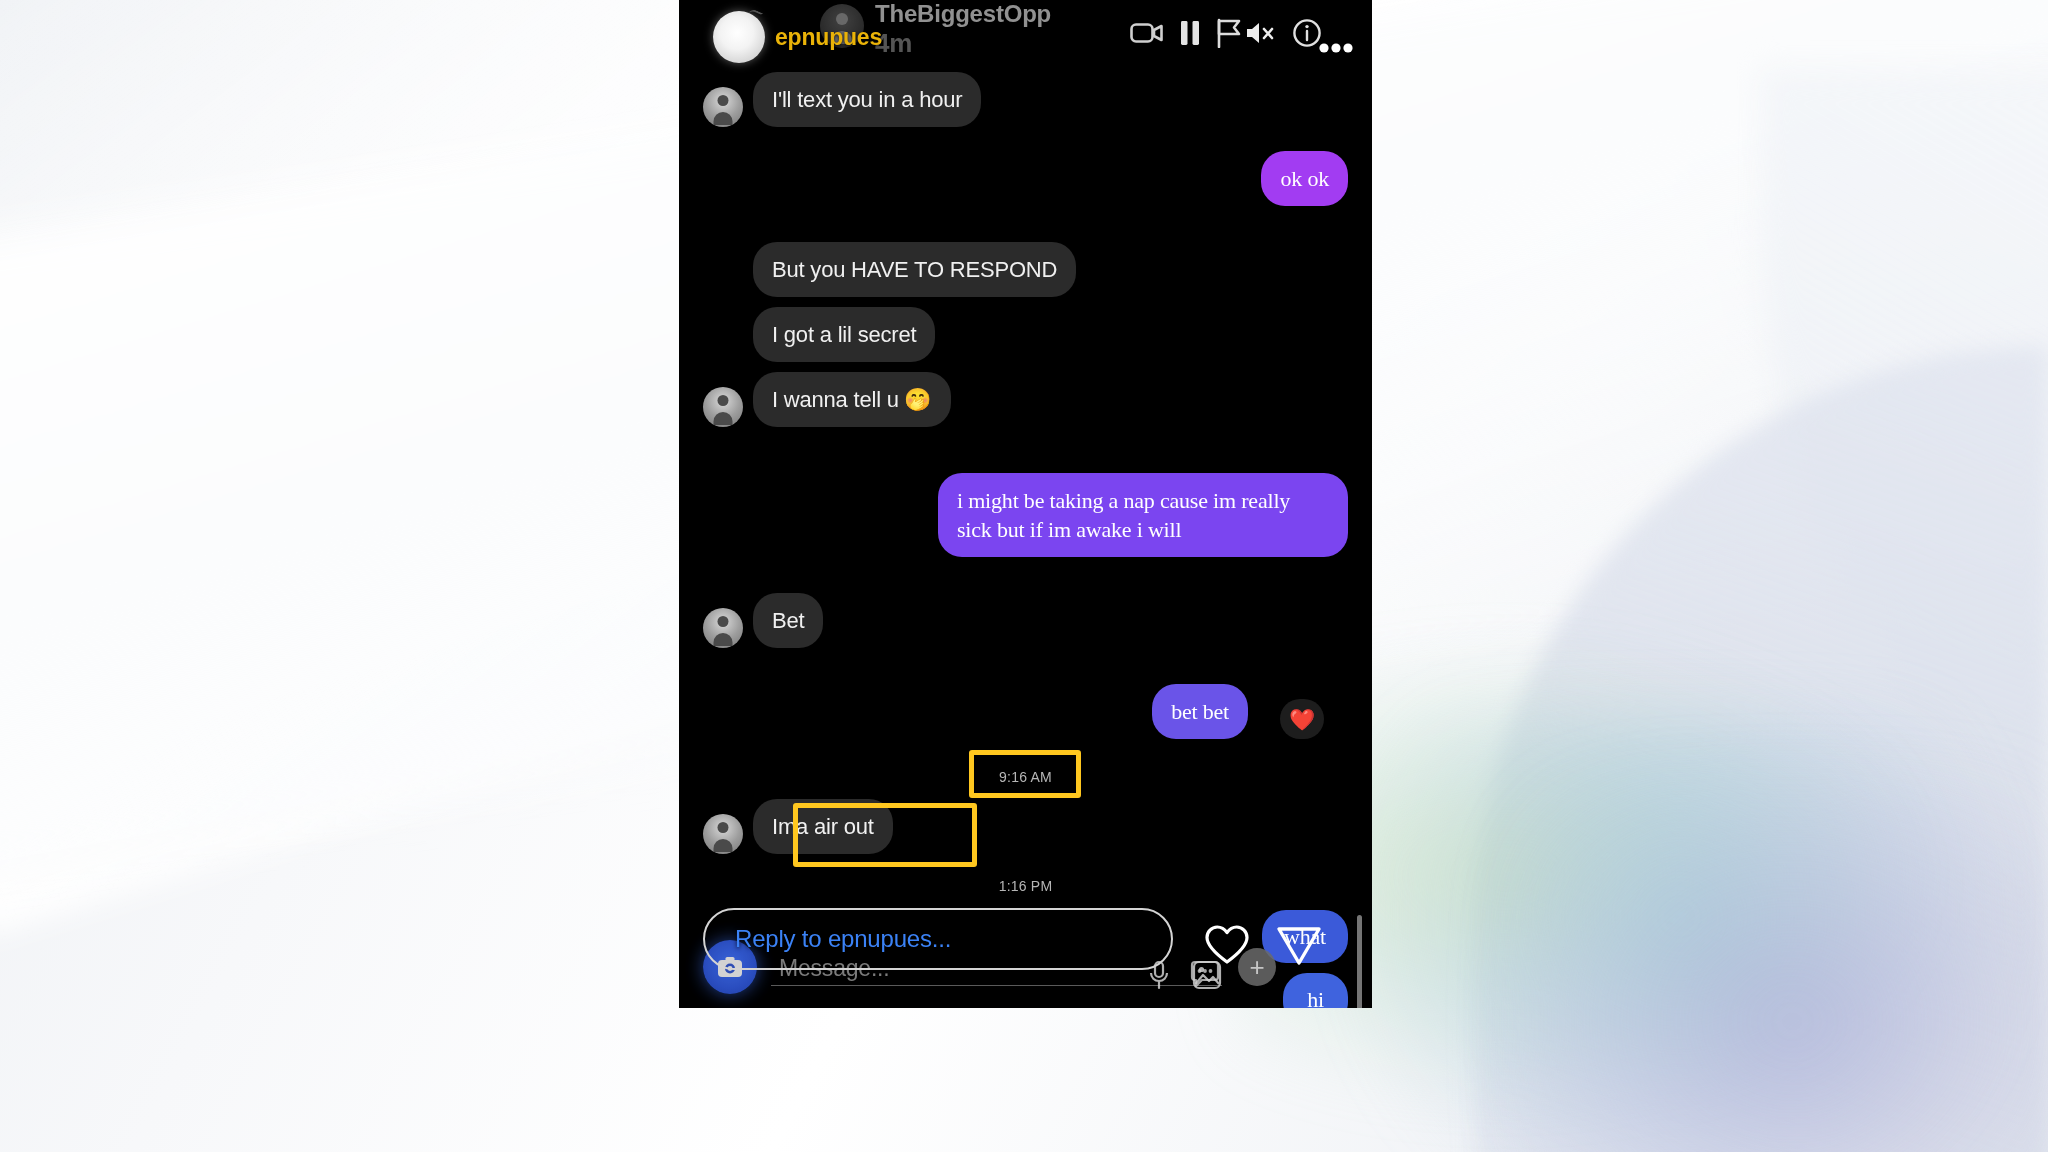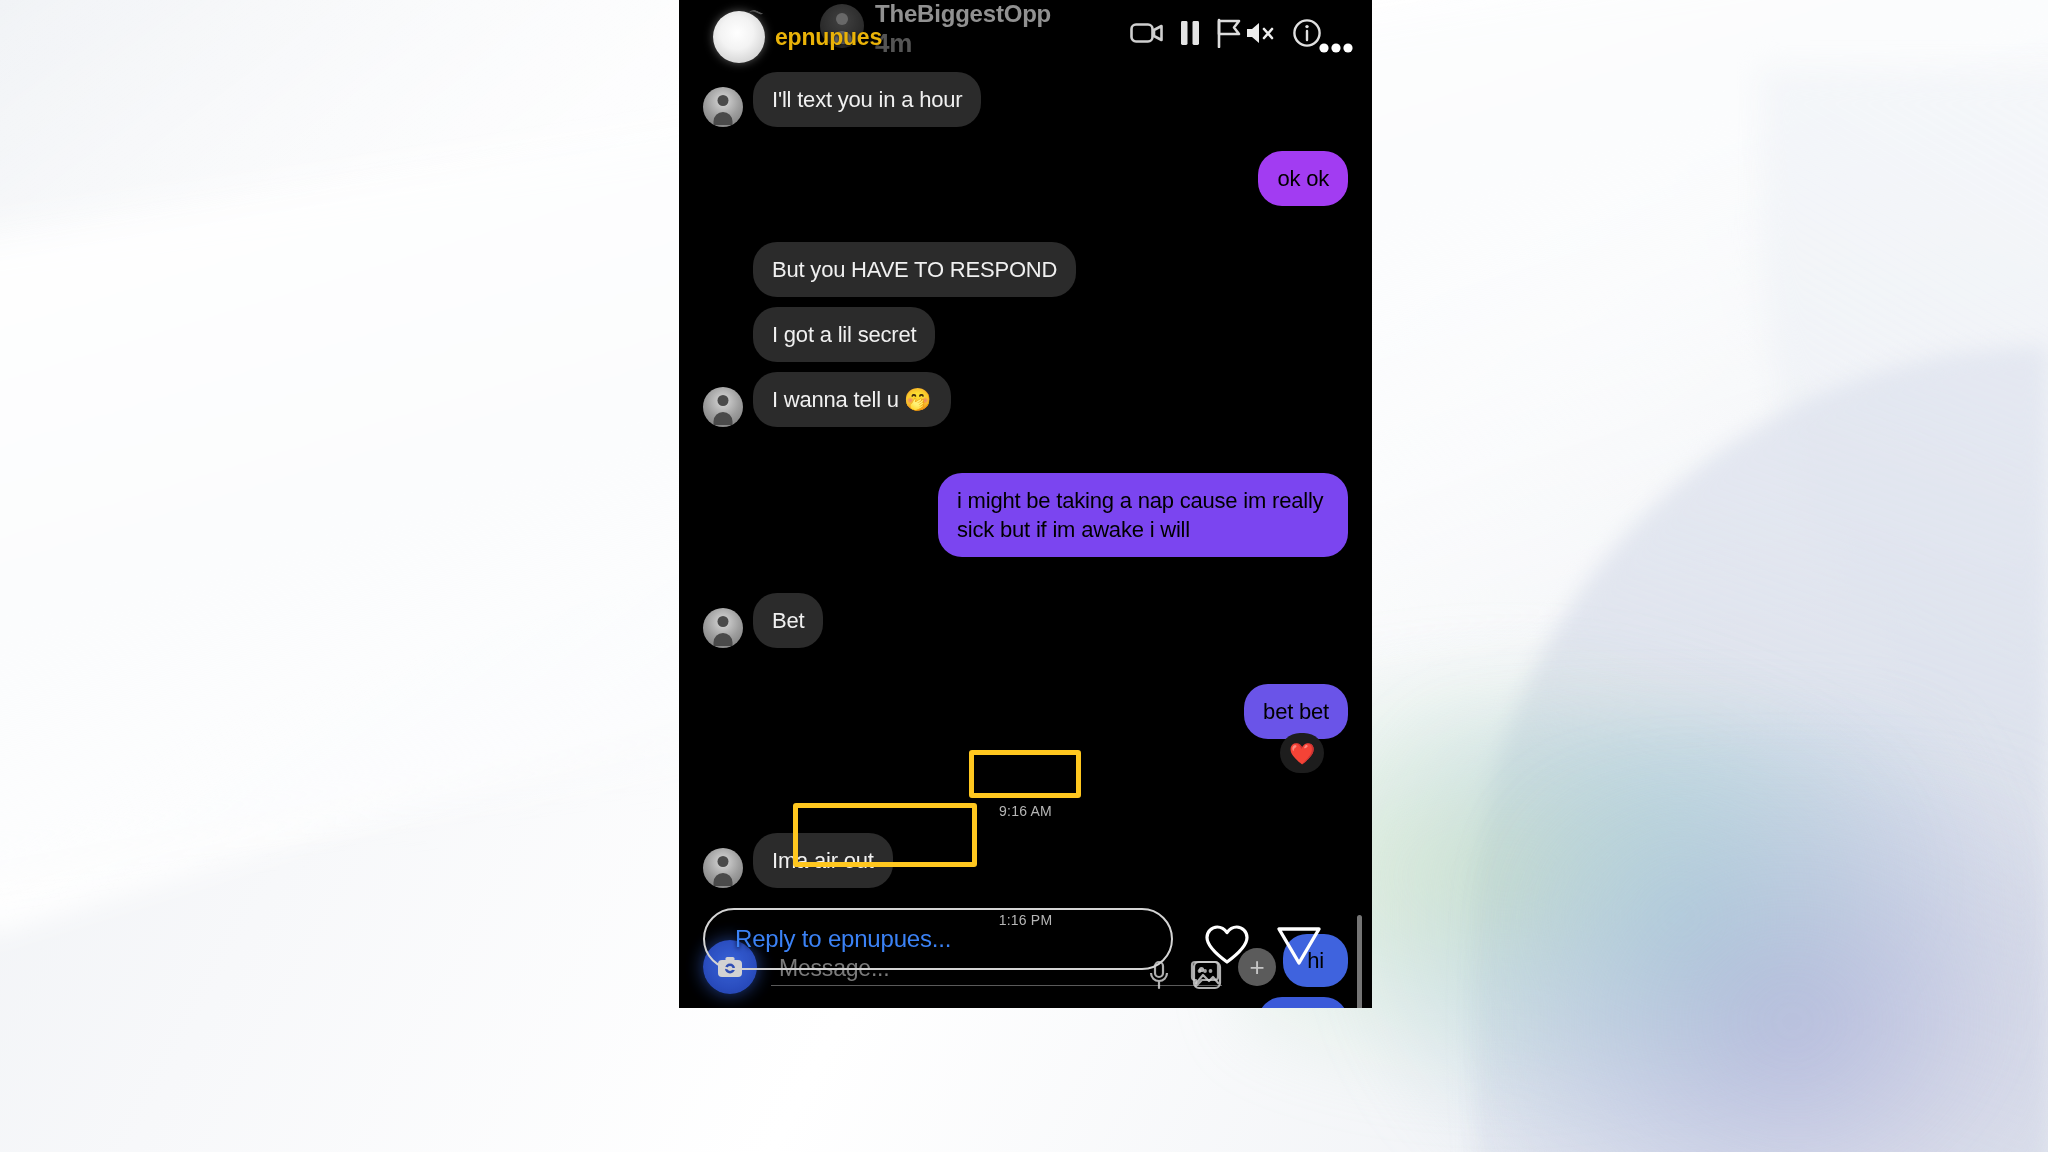--- a/index.html
+++ b/index.html
@@ -138,26 +138,26 @@
     content:""; position:absolute; left:50%; bottom:2px; transform:translateX(-50%);
     width:19px; height:13px; border-radius:10px 10px 0 0; background:#4a4a4a;
   }
   .av-spacer { width:40px; flex:0 0 40px; }
   .bub {
     max-width:420px; padding:13px 19px; border-radius:24px;
     font-size:22px; line-height:1.32; color:#f0f0f0;
     letter-spacing:-.2px; word-wrap:break-word;
   }
   .bub.in { background:#2b2b2b; }
-  .bub.out { color:#000000; }
+  .bub.out { color:#ffffff;font-family:Liberation Serif, serif; }
 
   .sp-sm { height:14px; }
   .sp-md { height:26px; }
 
-  .react-wrap { position:relative; display:flex; flex-direction:column; align-items:flex-end; }
+  .react-wrap { position:relative; display:flex; flex-direction:row; align-items:flex-end;gap:32px; }
   .react {
     margin-top:-6px; margin-right:24px;
     width:44px; height:40px; border-radius:22px;
     background:#1d1d1d;
     display:flex; align-items:center; justify-content:center;
     font-size:21px; line-height:1;
   }
 
   .tstamp {
     text-align:center; font-size:14px; color:#b6b6b6;
@@ -353,26 +353,26 @@
 
     <div class="tstamp">9:16 AM</div>
 
     <div class="row" style="margin-top:8px;">
       <div class="av"></div>
       <div class="bub in">Ima air out</div>
     </div>
 
     <div class="tstamp" style="padding-top:14px;">1:16 PM</div>
 
+    <div class="row out" style="margin-top:10px;">
+      <div class="bub out" style="background:#3B5AD9; padding:12px 22px;">what</div>
+    </div>
+
     <div class="row out">
       <div class="bub out" style="background:#3F63DE; padding:12px 24px;">hi</div>
-    </div>
-
-    <div class="row out" style="margin-top:10px;">
-      <div class="bub out" style="background:#3B5AD9; padding:12px 22px;">what</div>
     </div>
 
   </div>
 
   <div class="hl" id="hl-time"></div>
   <div class="hl" id="hl-msg"></div>
 
   <div id="scrollbar"></div>
 
   <div id="composer">

